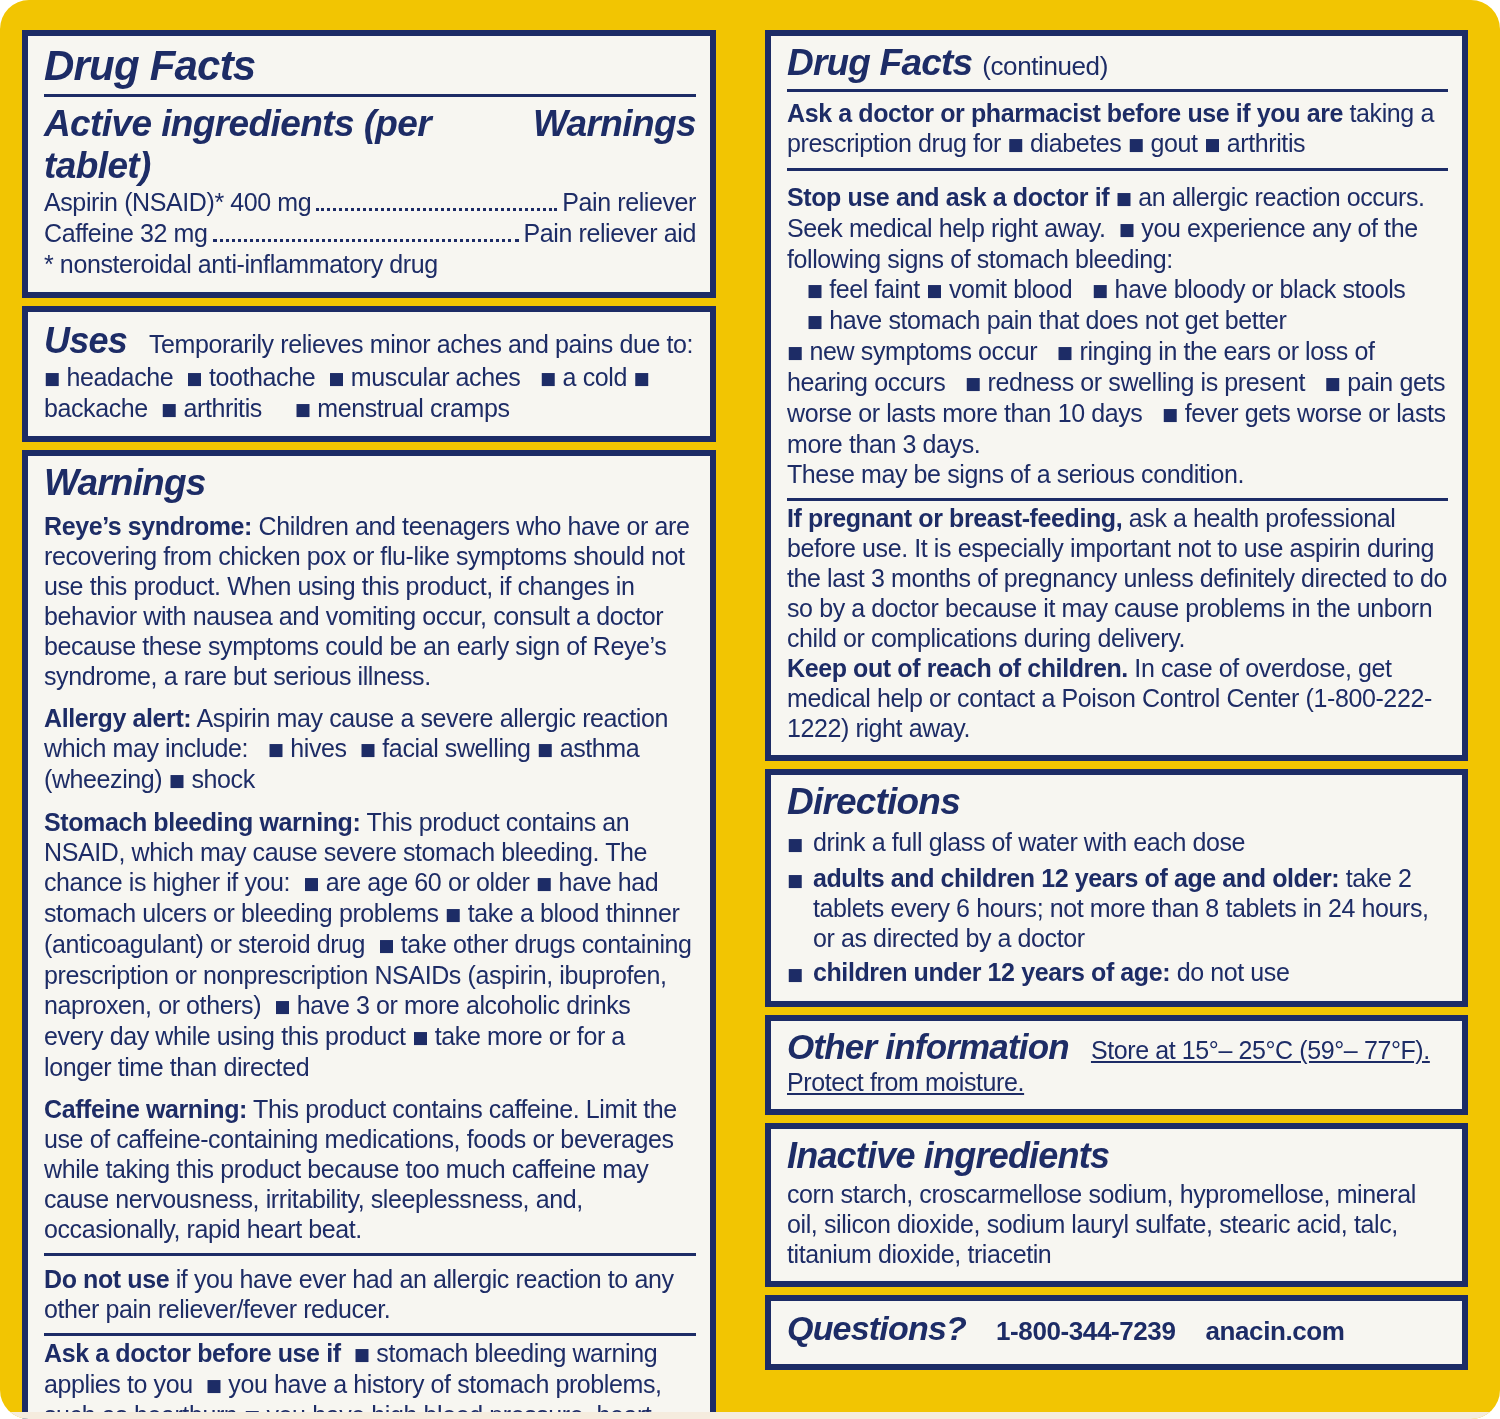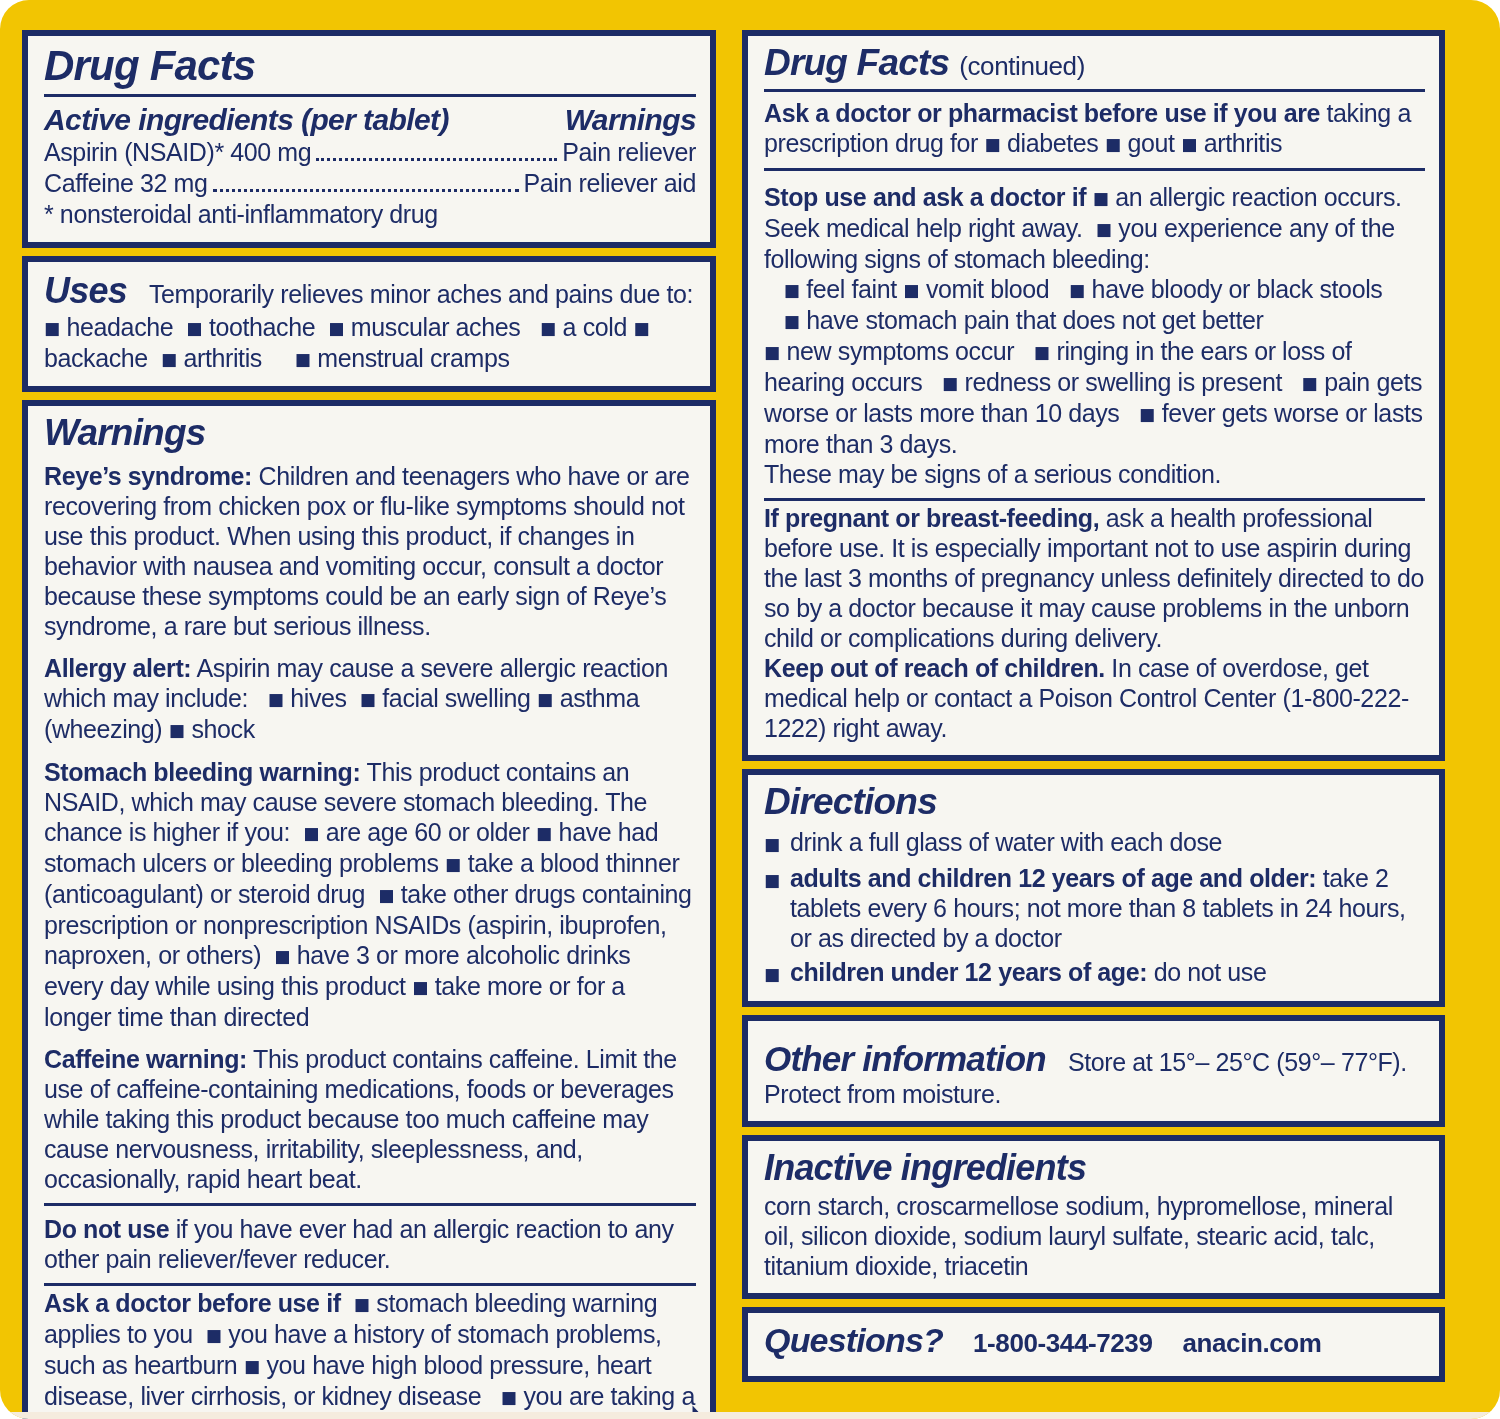--- a/index.html
+++ b/index.html
@@ -7,39 +7,39 @@
     position:relative;
     width:1500px;height:1419px;
     background:#F2C502;
     overflow:hidden;
     font-family:"Liberation Sans","DejaVu Sans",sans-serif;
     color:#1D2C66;
     border-radius:29px;
   }
   .col{position:absolute;top:30px;}
   .col-left{left:22px;width:694px;}
-  .col-right{left:742px;width:703px;}
+  .col-right{left:765px;width:703px;}
   .box{
     background:#F7F6F1;
     border:6px solid #1D2C66;
     margin-bottom:8px;
     padding:6px 14px 12px 16px;
     box-sizing:border-box;
   }
   .sect-title{
     font-weight:bold;font-style:italic;
     font-size:37px;letter-spacing:-0.8px;
     line-height:1.15;
     display:inline-block;
   }
   .big-title{font-size:42px;}
   .hdr{border-bottom:3px solid #1D2C66;padding-bottom:4px;margin-bottom:6px;}
   .cont{font-size:26px;font-weight:normal;font-style:normal;margin-left:10px;letter-spacing:-0.4px;}
   .subhead-row{display:flex;justify-content:space-between;align-items:baseline;margin-top:2px;}
-  .subhead{font-weight:bold;font-style:italic;font-size:30px;letter-spacing:-0.6px;}
+  .subhead{font-weight:bold;font-style:italic;font-size:37px;letter-spacing:-0.6px;}
   .body{
     font-size:25px;letter-spacing:-0.4px;line-height:30px;
     margin:7px 0 0 0;
   }
   .rich{white-space:pre-wrap;}
   .b{font-weight:bold;}
   .sq{font-size:0.68em;vertical-align:2px;font-family:"DejaVu Sans",sans-serif;letter-spacing:0;}
   .rule{border:0;border-top:3px solid #1D2C66;margin:9px 0 2px 0;}
   .ing-row{display:flex;align-items:baseline;font-size:25px;letter-spacing:-0.4px;line-height:31px;}
   .leader{flex:1;border-bottom:3px dotted #1D2C66;margin:0 5px 5px 5px;min-width:30px;}
@@ -132,21 +132,21 @@
         <span class="dir-bullet">■</span>
         <span class="dir-text"><span class="b">adults and children 12 years of age and older:</span><span> take 2 tablets every 6 hours; not more than 8 tablets in 24 hours, or as directed by a doctor</span></span>
       </div>
       <div class="dir-item">
         <span class="dir-bullet">■</span>
         <span class="dir-text"><span class="b">children under 12 years of age:</span><span> do not use</span></span>
       </div>
     </div>
 
     <div class="box">
-      <p class="body" style="margin-top:12px;"><span class="sect-title inline-gap" style="font-size:35px;">Other information</span><span class="rich"><span>Store at 15°– 25°C (59°– 77°F).
+      <p class="body" style="margin-top:0;text-decoration:underline;"><span class="sect-title inline-gap" style="font-size:35px;">Other information</span><span class="rich"><span>Store at 15°– 25°C (59°– 77°F).
 Protect from moisture.</span></span></p>
     </div>
 
     <div class="box">
       <div><span class="sect-title" style="font-size:36px;">Inactive ingredients</span></div>
       <p class="body rich" style="margin-top:2px;"><span>corn starch, croscarmellose sodium, hypromellose, mineral oil, silicon dioxide, sodium lauryl sulfate, stearic acid, talc, titanium dioxide, triacetin</span></p>
     </div>
 
     <div class="box">
       <div class="q-row">

